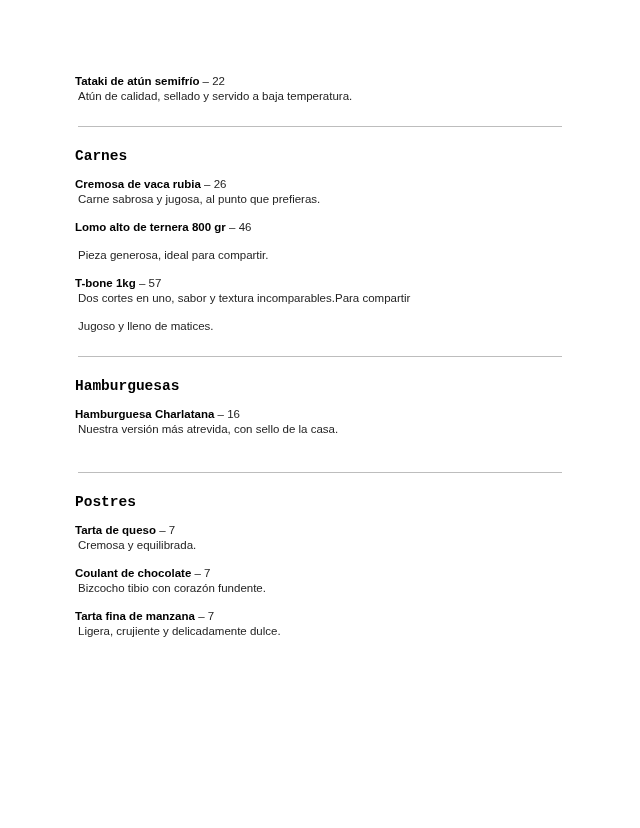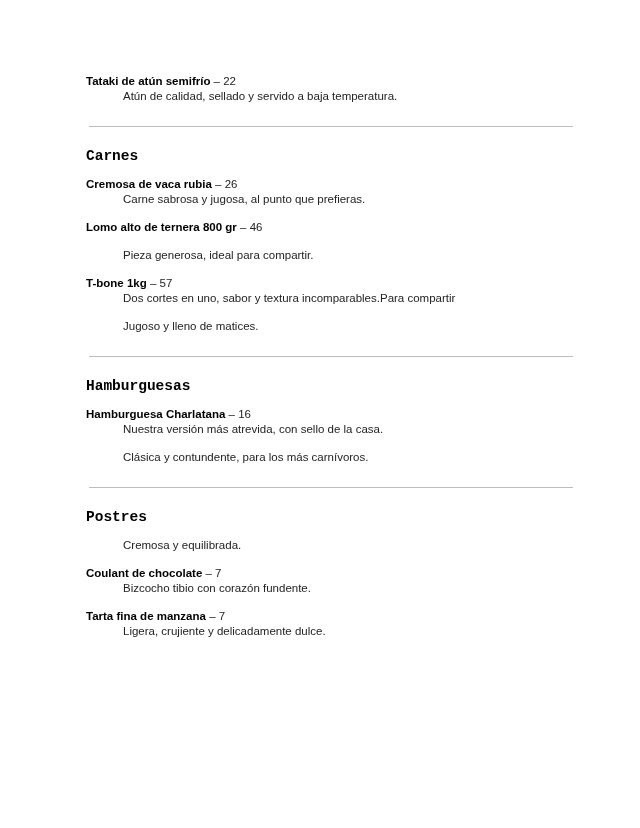--- a/index.html
+++ b/index.html
@@ -1,25 +1,25 @@
 <!DOCTYPE html>
 <html><head>
 <meta charset="utf-8">
 <style>
   html, body { margin: 0; padding: 0; background: #ffffff; }
   body {
     width: 640px; height: 828px; position: relative; overflow: hidden;
     font-family: "Liberation Sans", sans-serif; color: #000;
   }
-  .page { position: absolute; left: 86px; top: 74px; width: 487px; }
+  .page { position: absolute; left: 75px; top: 74px; width: 487px; }
   .item { margin: 0; }
   .item-title { font-size: 11.5px; line-height: 15px; }
   .item-name { font-weight: bold; }
   .item-price { font-weight: normal; color: #222; }
-  .item-desc { font-size: 11.5px; line-height: 15px; color: #222; padding-left: 3px; margin-left: 34px; }
+  .item-desc { font-size: 11.5px; line-height: 15px; color: #222; padding-left: 3px; }
   .gap { height: 13px; }
   .divider { height: 1px; background: #bdbdbd; margin-left: 3px; width: 484px; }
   .section-title { font-size: 14.5px; font-weight: bold; line-height: 18px; font-family: Liberation Mono, monospace; }
 </style>
 </head>
 <body>
 
 <div class="page">
 
   <div class="item">
@@ -62,31 +62,31 @@
 
   <div class="section-title">Hamburguesas</div>
   <div style="height:12px"></div>
 
   <div class="item">
     <div class="item-title"><span class="item-name">Hamburguesa Charlatana</span><span class="item-price"> – </span><span class="item-price">16</span></div>
     <div class="item-desc">Nuestra versión más atrevida, con sello de la casa.</div>
   </div>
   <div class="gap"></div>
   <div class="item">
-    <div class="item-desc">Clásica y contundente, para los más carnívoros.</div>
   </div>
 
   <div style="height:22px"></div>
   <div class="divider"></div>
   <div style="height:20px"></div>
 
   <div class="section-title">Postres</div>
   <div style="height:12px"></div>
 
   <div class="item">
+    <div class="item-title"><span class="item-name">Tarta de queso</span><span class="item-price"> – </span><span class="item-price">7</span></div>
     <div class="item-desc">Cremosa y equilibrada.</div>
   </div>
   <div class="gap"></div>
   <div class="item">
     <div class="item-title"><span class="item-name">Coulant de chocolate</span><span class="item-price"> – </span><span class="item-price">7</span></div>
     <div class="item-desc">Bizcocho tibio con corazón fundente.</div>
   </div>
   <div class="gap"></div>
   <div class="item">
     <div class="item-title"><span class="item-name">Tarta fina de manzana</span><span class="item-price"> – </span><span class="item-price">7</span></div>

